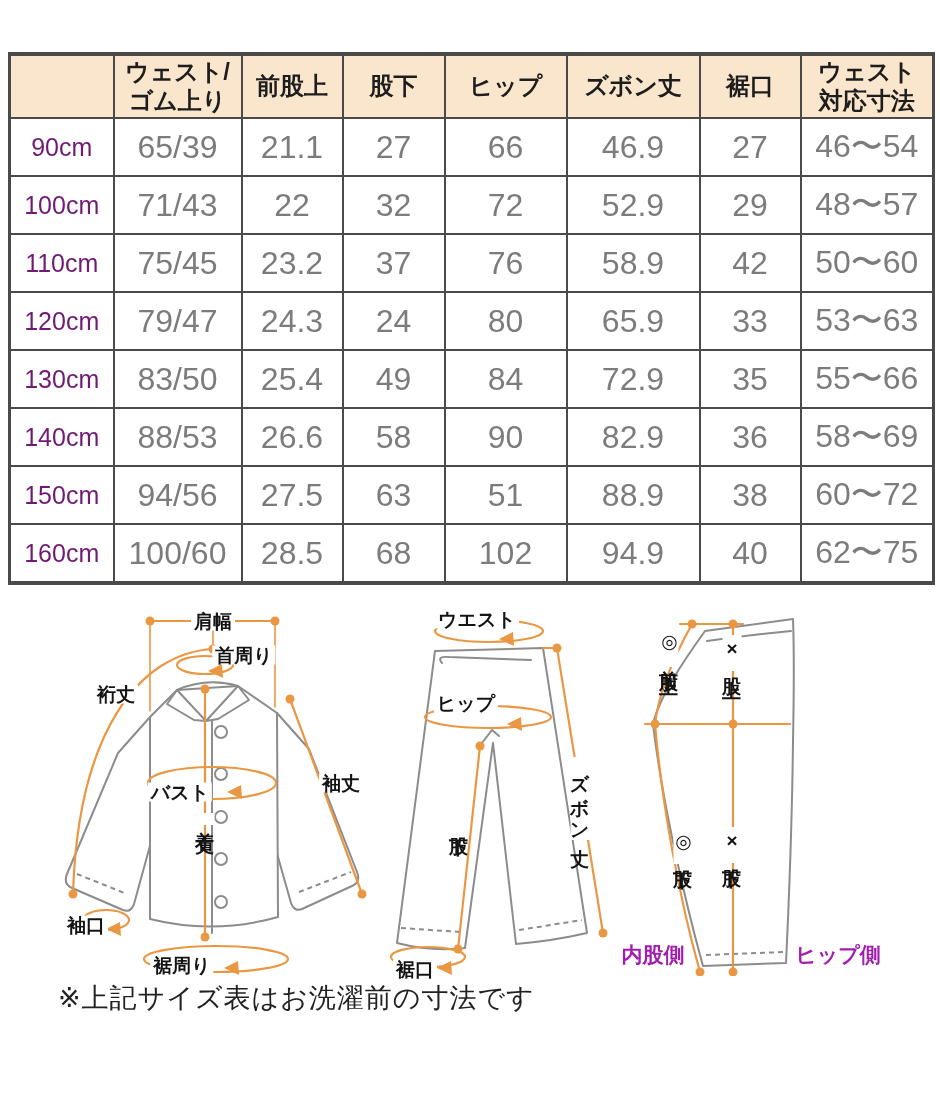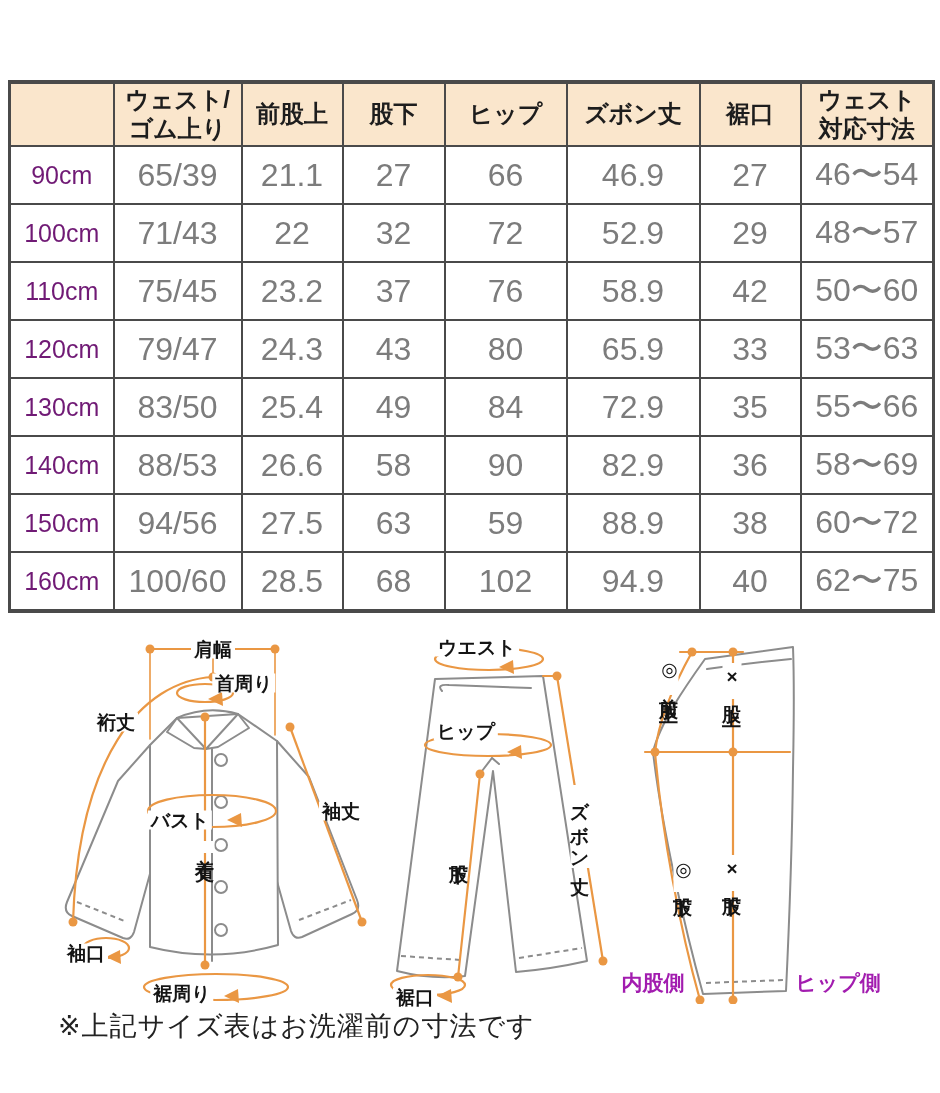--- a/index.html
+++ b/index.html
@@ -5,21 +5,21 @@
   :root{
     --orange:#EA9743;
     --hdr-bg:#FAE6CC;
     --border:#4A4A4A;
     --gray:#8C8C8C;
   }
   html,body{margin:0;padding:0;background:#fff;}
   body{width:940px;height:1093px;font-family:"Liberation Sans","DejaVu Sans",sans-serif;overflow:hidden;}
 
   
-  .table-wrap{padding:80px 8px 0 8px;}
+  .table-wrap{padding:52px 8px 0 8px;}
   table.size-table{border-collapse:collapse;table-layout:fixed;width:924px;
     border:3px solid var(--border);border-top-width:4px;border-bottom-width:4px;}
   table.size-table th,table.size-table td{border:2px solid var(--border);text-align:center;vertical-align:middle;padding:0;}
   table.size-table th{height:61px;background:var(--hdr-bg);font-size:24px;font-weight:bold;color:#1d1d1d;
     white-space:pre-line;line-height:1.18;}
   table.size-table td{height:56px;background:#fff;}
   td.size-cell{font-size:25px;color:#701a75;}
   td.value-cell{font-size:32px;color:#7C7C7C;}
 
   
@@ -100,21 +100,21 @@
           <td class="value-cell">37</td>
           <td class="value-cell">76</td>
           <td class="value-cell">58.9</td>
           <td class="value-cell">42</td>
           <td class="value-cell">50〜60</td>
         </tr>
         <tr>
           <td class="size-cell">120cm</td>
           <td class="value-cell">79/47</td>
           <td class="value-cell">24.3</td>
-          <td class="value-cell">43</td>
+          <td class="value-cell">24</td>
           <td class="value-cell">80</td>
           <td class="value-cell">65.9</td>
           <td class="value-cell">33</td>
           <td class="value-cell">53〜63</td>
         </tr>
         <tr>
           <td class="size-cell">130cm</td>
           <td class="value-cell">83/50</td>
           <td class="value-cell">25.4</td>
           <td class="value-cell">49</td>
@@ -131,21 +131,21 @@
           <td class="value-cell">90</td>
           <td class="value-cell">82.9</td>
           <td class="value-cell">36</td>
           <td class="value-cell">58〜69</td>
         </tr>
         <tr>
           <td class="size-cell">150cm</td>
           <td class="value-cell">94/56</td>
           <td class="value-cell">27.5</td>
           <td class="value-cell">63</td>
-          <td class="value-cell">59</td>
+          <td class="value-cell">51</td>
           <td class="value-cell">88.9</td>
           <td class="value-cell">38</td>
           <td class="value-cell">60〜72</td>
         </tr>
         <tr>
           <td class="size-cell">160cm</td>
           <td class="value-cell">100/60</td>
           <td class="value-cell">28.5</td>
           <td class="value-cell">68</td>
           <td class="value-cell">102</td>

